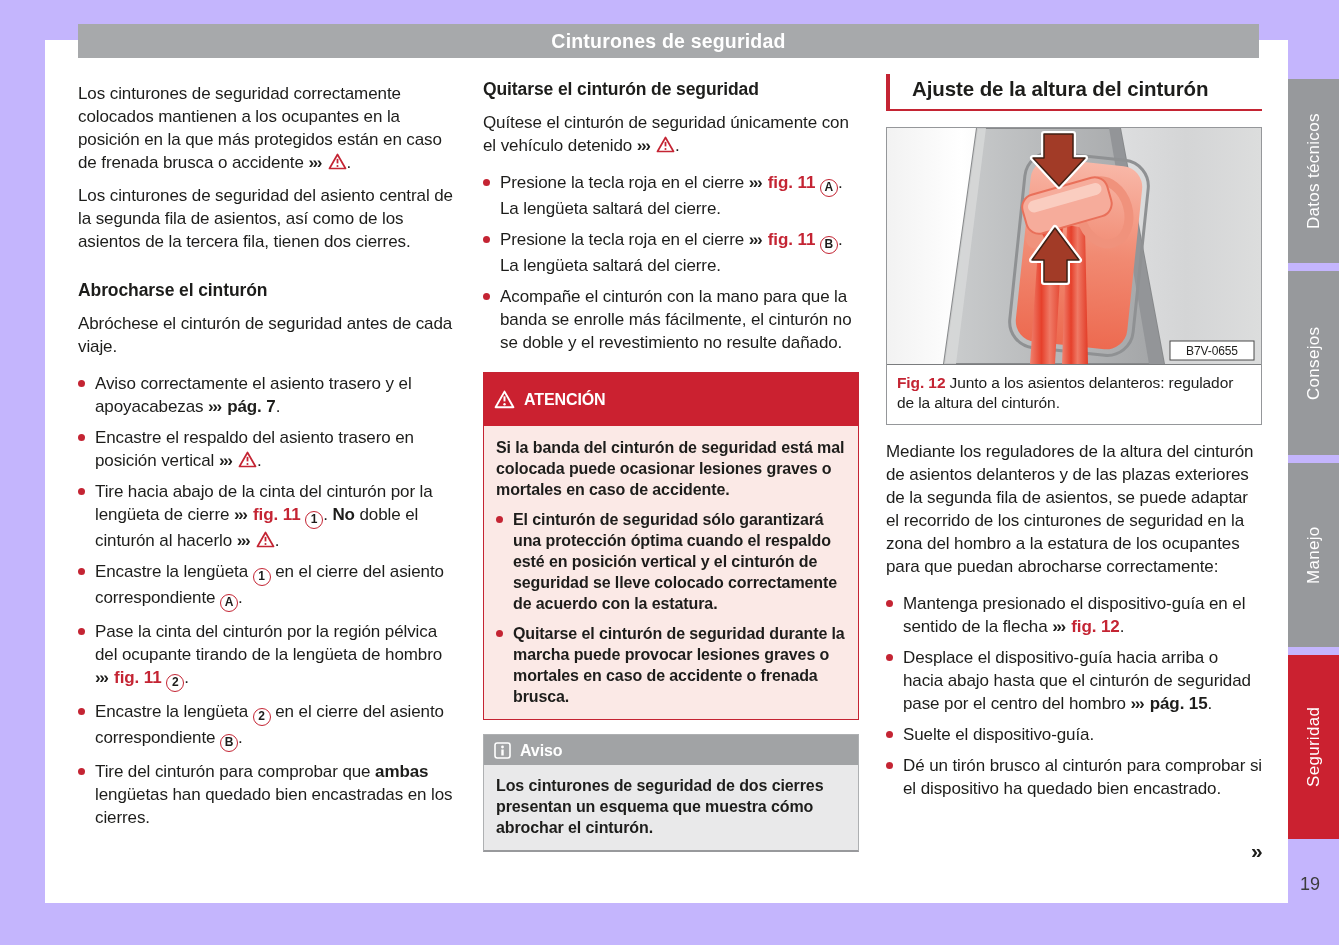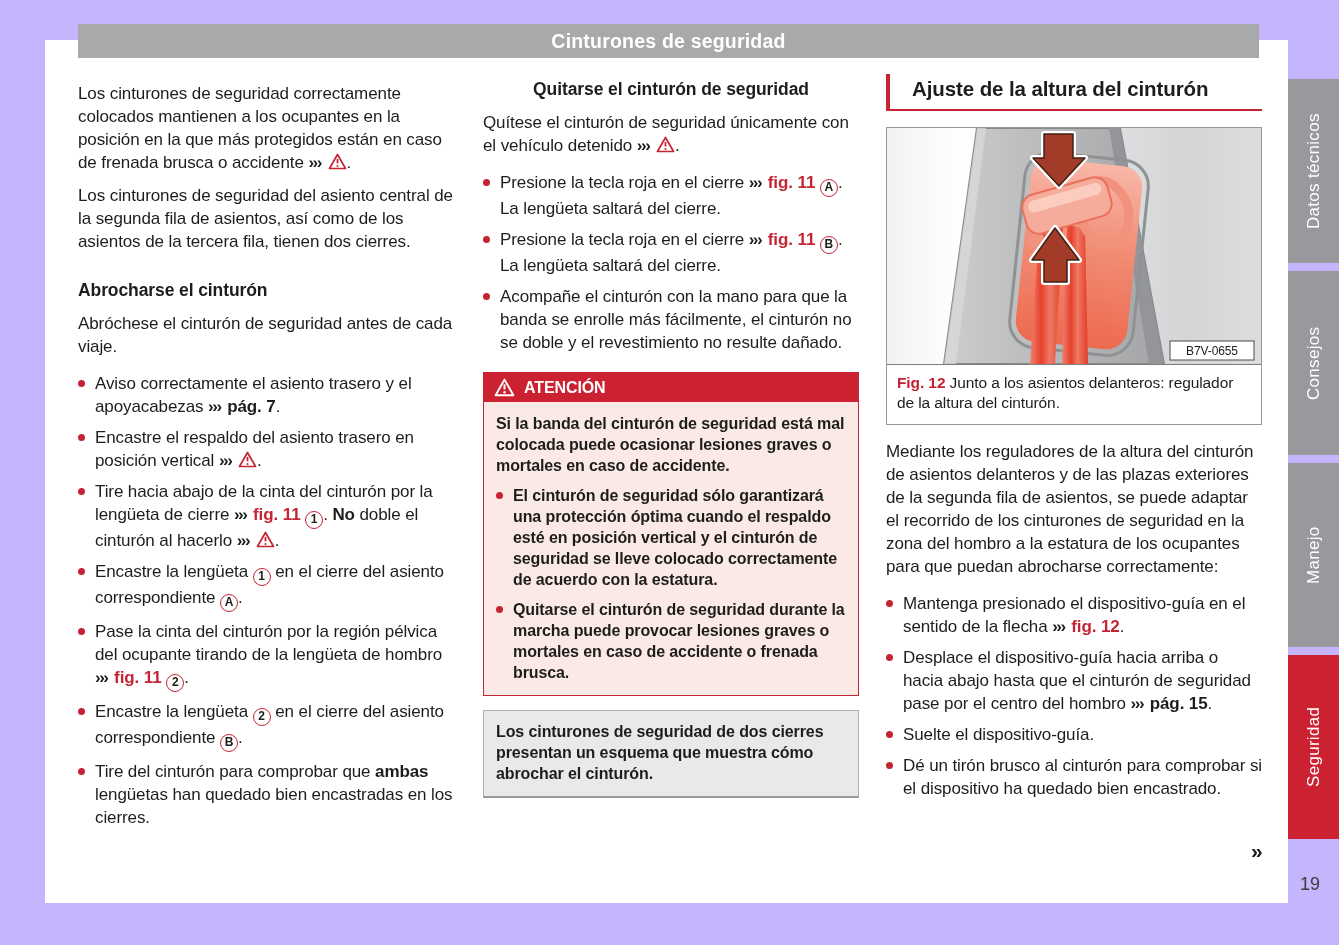--- a/index.html
+++ b/index.html
@@ -30,21 +30,21 @@
   .seg-b{font-weight:bold;}
   .seg-ref{font-weight:bold;color:var(--red);}
   .seg-pref{font-weight:bold;}
   .seg-chev{font-weight:bold;letter-spacing:-1.5px;margin-right:2px;}
   .seg-circ{display:inline-block;box-sizing:border-box;width:18px;height:18px;border:1.6px solid var(--red);
     border-radius:50%;font-size:12px;font-weight:bold;line-height:15px;text-align:center;
     vertical-align:-3px;letter-spacing:0;}
   .warn-ic{display:inline-block;vertical-align:-2px;line-height:0;}
   
   .warn-box{margin-top:18px;border:1px solid var(--red);}
-  .warn-head{display:flex;align-items:center;gap:9px;height:29px;padding:0 10px;background:#cb2130;
+  .warn-head{display:flex;align-items:center;gap:9px;height:29px;padding:12px 10px;background:#cb2130;
     color:#fff;font-weight:bold;font-size:16px;}
   .warn-body{background:#fbe9e6;padding:11px 12px 12px 12px;font-weight:bold;font-size:16px;line-height:21px;}
   .warn-body p{margin:0 0 9px 0;}
   .warn-body ul.blist{margin-top:0;}
   .warn-body ul.blist li{margin-bottom:9px;}
   .warn-body ul.blist li:last-child{margin-bottom:0;}
   .warn-body .bullet{top:7px;}
   
   .note-box{margin-top:14px;border:1px solid #aeb0b2;border-bottom:2px solid #98999c;}
   .note-head{display:flex;align-items:center;gap:9px;height:30px;padding:0 10px;background:#a1a3a5;
@@ -96,21 +96,21 @@
                 <circle cx="10" cy="13.7" r="1.1" fill="#c42433"></circle>
               </svg></span><span>.</span></span></li>
       <li><span class="bullet"></span><span><span>Encastre la lengüeta </span><span class="seg-circ">1</span><span> en el cierre del asiento correspondiente </span><span class="seg-circ">A</span><span>.</span></span></li>
       <li><span class="bullet"></span><span><span>Pase la cinta del cinturón por la región pélvica del ocupante tirando de la lengüeta de hombro </span><span class="seg-chev">›››</span><span> </span><span class="seg-ref">fig. 11</span><span> </span><span class="seg-circ">2</span><span>.</span></span></li>
       <li><span class="bullet"></span><span><span>Encastre la lengüeta </span><span class="seg-circ">2</span><span> en el cierre del asiento correspondiente </span><span class="seg-circ">B</span><span>.</span></span></li>
       <li><span class="bullet"></span><span><span>Tire del cinturón para comprobar que </span><span class="seg-b">ambas</span><span> lengüetas han quedado bien encastradas en los cierres.</span></span></li>
     </ul>
   </div>
 
   <div class="col col2">
-    <h2 style="margin-top:0;text-align:center;">Quitarse el cinturón de seguridad</h2>
+    <h2 style="margin-top:0;">Quitarse el cinturón de seguridad</h2>
     <p><span>Quítese el cinturón de seguridad únicamente con el vehículo detenido </span><span class="seg-chev">›››</span><span> </span><span class="warn-ic"><svg width="19" height="17" viewBox="0 0 20 18">
             <path d="M10 1.6 L18.5 16.4 H1.5 Z" fill="none" stroke="#c42433" stroke-width="1.8" stroke-linejoin="round"></path>
             <line x1="10" y1="6.2" x2="10" y2="11" stroke="#c42433" stroke-width="1.9"></line>
             <circle cx="10" cy="13.7" r="1.1" fill="#c42433"></circle>
           </svg></span><span>.</span></p>
     <ul class="blist">
       <li><span class="bullet"></span><span><span>Presione la tecla roja en el cierre </span><span class="seg-chev">›››</span><span> </span><span class="seg-ref">fig. 11</span><span> </span><span class="seg-circ">A</span><span>. La lengüeta saltará del cierre.</span></span></li>
       <li><span class="bullet"></span><span><span>Presione la tecla roja en el cierre </span><span class="seg-chev">›››</span><span> </span><span class="seg-ref">fig. 11</span><span> </span><span class="seg-circ">B</span><span>. La lengüeta saltará del cierre.</span></span></li>
       <li><span class="bullet"></span><span><span>Acompañe el cinturón con la mano para que la banda se enrolle más fácilmente, el cinturón no se doble y el revestimiento no resulte dañado.</span></span></li>
     </ul>
@@ -129,20 +129,30 @@
       <div class="warn-body">
         <p><span>Si la banda del cinturón de seguridad está mal colocada puede ocasionar lesiones graves o mortales en caso de accidente.</span></p>
         <ul class="blist">
           <li><span class="bullet"></span><span><span>El cinturón de seguridad sólo garantizará una protección óptima cuando el respaldo esté en posición vertical y el cinturón de seguridad se lleve colocado correctamente de acuerdo con la estatura.</span></span></li>
           <li><span class="bullet"></span><span><span>Quitarse el cinturón de seguridad durante la marcha puede provocar lesiones graves o mortales en caso de accidente o frenada brusca.</span></span></li>
         </ul>
       </div>
     </section>
 
     <section class="note-box">
+      <div class="note-head">
+        <span class="warn-ic">
+          <svg width="17" height="17" viewBox="0 0 17 17">
+              <rect x="1" y="1" width="15" height="15" rx="2.2" fill="none" stroke="#ffffff" stroke-width="1.6"></rect>
+              <circle cx="8.5" cy="5" r="1.4" fill="#ffffff"></circle>
+              <rect x="7.3" y="7.5" width="2.4" height="6" fill="#ffffff"></rect>
+            </svg>
+        </span>
+        <span>Aviso</span>
+      </div>
       <div class="note-body">
         <p><span>Los cinturones de seguridad de dos cierres presentan un esquema que muestra cómo abrochar el cinturón.</span></p>
       </div>
     </section>
   </div>
 
   <div class="col col3">
     <h1 class="sec">Ajuste de la altura del cinturón</h1>
 
     <figure class="figure" style="margin:16px 0 0 0;">

